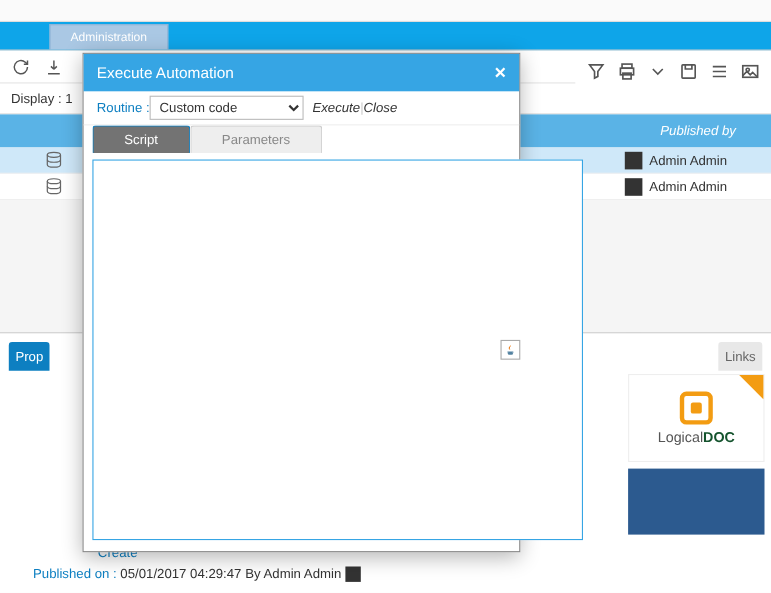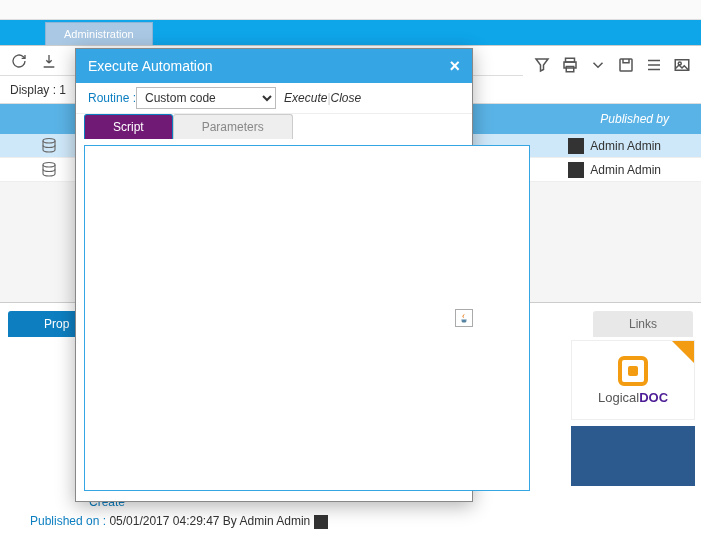--- a/index.html
+++ b/index.html
@@ -26,51 +26,51 @@
 
 .table-row { height: 24px; display: flex; align-items: center; padding-left: 40px; background: #fff; border-bottom: 1px solid #eee; }
 .table-row.selected { background: #cfe8f9; }
 .db-icon { width: 18px; height: 18px; margin-right: 8px; }
 .pub-col { margin-left: auto; padding-right: 40px; display: flex; align-items: center; gap: 6px; color: #333; }
 .avatar { width: 16px; height: 16px; background: #333; display: inline-block; }
 
 
 .bottom-panel { position: absolute; left: 0; right: 0; top: 302px; bottom: 0; background: #fff; border-top: 1px solid #ccc; }
 .detail-tabs { display: flex; gap: 4px; padding: 8px 8px 0; }
-.detail-tab { padding: 6px 36px; background: #e8e8e8; color: #666; border-radius: 3px 3px 0 0; font-size: 12px; cursor: pointer; }
+.detail-tab { padding: 6px 6px; background: #e8e8e8; color: #666; border-radius: 3px 3px 0 0; font-size: 12px; cursor: pointer; }
 .detail-tab.active { background: #0d7fc1; color: #fff; }
 .detail-body { display: flex; padding: 20px 30px; position: relative; }
 .detail-fields { color: #0d7fc1; font-size: 12px; line-height: 2.2; text-align: right; min-width: 95px; }
 .detail-footer { position: absolute; bottom: 10px; left: 30px; color: #0d7fc1; font-size: 12px; margin-top: 21px; }
 .detail-footer .val { color: #333; }
 .detail-footer .av { display:inline-block; width:14px; height:14px; background:#333; vertical-align:middle; }
 .logo-area { position: absolute; right: 0; top: 340px; width: 130px; text-align: center; }
 .logo-box { width: 124px; height: 80px; background:#fff; border:1px solid #eee; display:flex; flex-direction:column; align-items:center; justify-content:center; position:relative; }
 .logo-corner { position:absolute; top:0; right:0; width:0; height:0; border-top:22px solid #f39c12; border-left:22px solid transparent; }
 .logo-mark { width:30px; height:30px; border:4px solid #f39c12; border-radius:6px; position:relative; }
 .logo-mark::after { content:''; position:absolute; width:10px; height:10px; background:#f39c12; border-radius:2px; top:6px; left:6px; }
 .logo-text { font-size:13px; color:#555; margin-top:4px; }
-.logo-text b { color:#4c1d95; font-weight:bold; }
+.logo-text b { color:#14532d; font-weight:bold; }
 .blue-strip { margin-top:6px; width:124px; height:60px; background:#2c5a8f; }
 
 
 .scroll-up { position:absolute; right:118px; top:302px; width:14px; height:14px; background:#eee; border:1px solid #ccc; display:flex; align-items:center; justify-content:center; font-size:9px; color:#666; }
 
 
 .modal { position: absolute; left: 75px; top: 48px; width: 398px; background: #fff; border: 1px solid #888; box-shadow: 0 4px 18px rgba(0,0,0,0.3); z-index: 100; }
 .modal-header { background: #36a5e4; color: #fff; padding: 9px 12px; display: flex; align-items: center; justify-content: space-between; font-size: 14px; }
 .modal-header .close { cursor: pointer; font-size: 18px; line-height: 14px; font-weight: bold; }
 .modal-toolbar { padding: 4px 12px; display: flex; align-items: center; gap: 0; font-size: 12px; border-bottom: 1px solid #eee; }
 .modal-toolbar .lbl { color: #0d7fc1; }
 .modal-toolbar select { width: 140px; height: 22px; border: 1px solid #bbb; font-size: 12px; padding: 0 4px; color:#333; background:#fff; }
 .modal-toolbar .link { color: #333; cursor: pointer; font-style: italic; }
 .modal-toolbar .sep { color: #ccc; }
 .modal-tabs { display: flex; gap: 0; padding: 0 8px; }
 .modal-tab { padding: 5px 28px; font-size: 12px; border: 1px solid #ccc; border-bottom: none; border-radius: 3px 3px 0 0; cursor: pointer; }
-.modal-tab.active { background: #701a75; color: #fff; border-color: #0d7fc1; }
+.modal-tab.active { background: #737373; color: #fff; border-color: #0d7fc1; }
 .modal-tab.inactive { background: #eee; color: #888; }
 .modal-body { padding: 6px 8px 10px; position: relative; }
 .code-area { width: 446px; height: 346px; border: 1px solid #36a5e4; background: #fff; }
 .java-badge { position: absolute; right: -1px; top: 170px; width: 18px; height: 18px; background: #fff; border: 1px solid #aaa; display:flex; align-items:center; justify-content:center; }
 .java-badge svg { width:12px; height:12px; }
 
 .right-icons-area { position:absolute; right:0; top:50px; display:flex; gap:10px; padding:6px 10px; background:#fff; }
 .right-icons-area .icon-btn { width:18px; height:18px; color:#555; }
 </style>
 </head>

